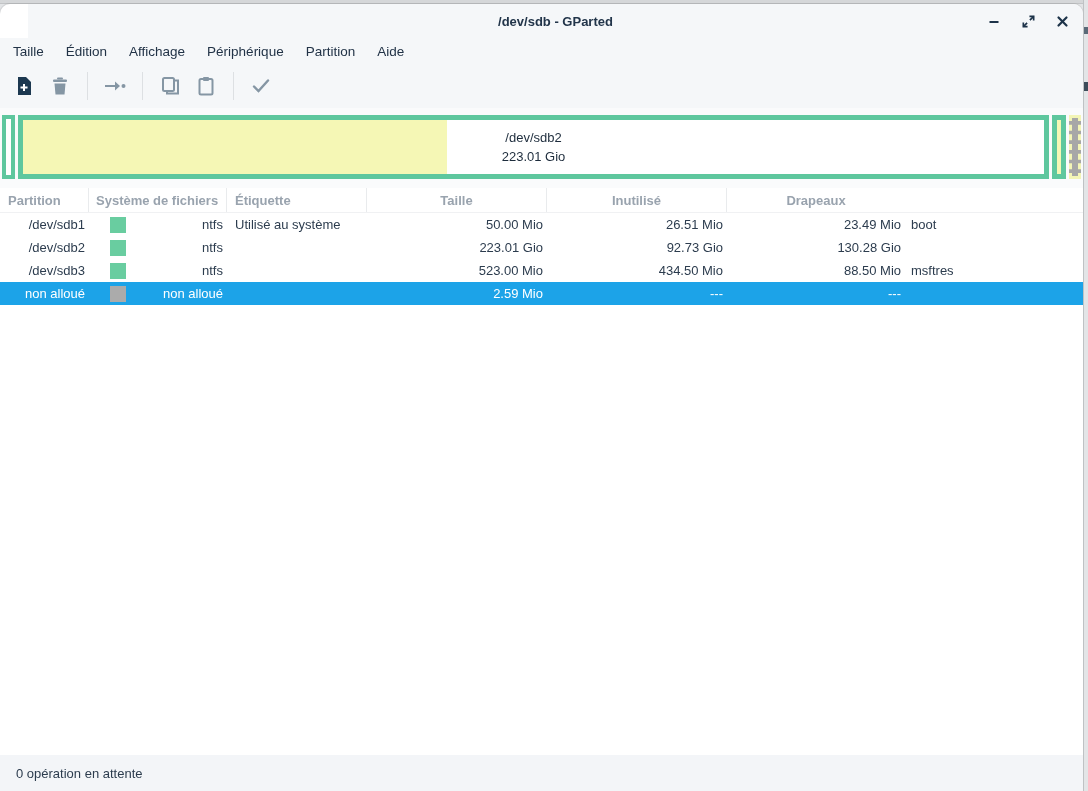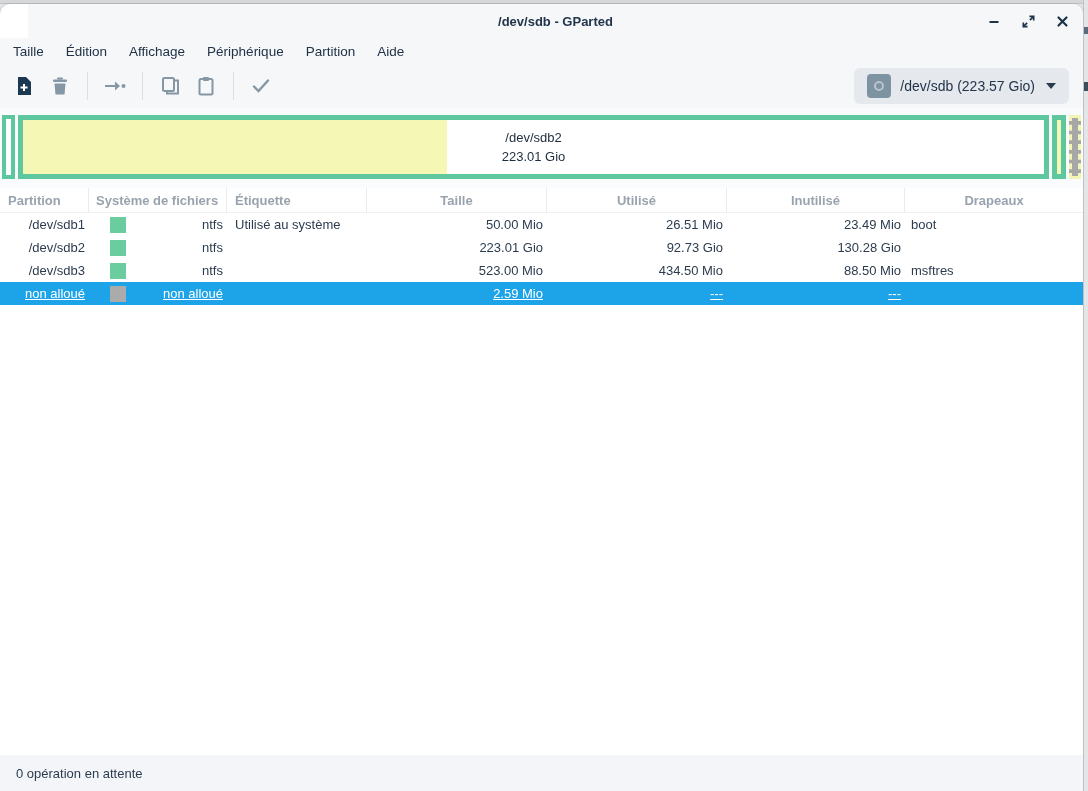--- a/index.html
+++ b/index.html
@@ -64,21 +64,21 @@
   .grid-header { height:25px; background:#ffffff; align-items:center;
                  font-size:13px; font-weight:bold; color:#99a3ae;
                  border-bottom:1px solid #f0f1f3; }
   .hcell { height:100%; display:flex; align-items:center; border-right:1px solid #e9ebed; }
   .h-left { justify-content:flex-start; padding-left:8px; }
   .h-left2 { justify-content:flex-start; padding-left:7px;text-align:right; }
   .h-center { justify-content:center; }
   .hcell:last-child { border-right:none; }
 
   .grid-row { height:23px; align-items:center; font-size:13px; color:#2c3c4e; background:#ffffff; }
-  .row-selected { background:#1ca3e8; color:#ffffff;text-decoration:underline; }
+  .row-selected { background:#1ca3e8; color:#ffffff; }
   .cell { overflow:hidden; white-space:nowrap; }
   .c-partition { text-align:right; padding-right:4px; }
   .c-fs { display:flex; align-items:center; height:100%; }
   .fs-swatch { width:16px; height:16px; margin-left:21px; flex:0 0 auto; }
   .fs-name { margin-left:auto; padding-right:4px; }
   .c-label { padding-left:8px; }
   .c-num { text-align:right; padding-right:4px; }
   .c-flags { padding-left:6px; }
 
   .table-filler { flex:1 1 auto; background:#ffffff; }
@@ -173,27 +173,20 @@
         <rect x="6" y="1" width="6" height="4" rx="1" fill="#8596a4"></rect>
       </svg>
     </div>
     <div class="tool-sep"></div>
     <div class="tool-btn">
       <svg width="18" height="16" viewBox="0 0 18 16">
         <path d="M2 8.5 L6.5 13 L16 2.5" fill="none" stroke="#8596a4" stroke-width="2.4" stroke-linecap="round"></path>
       </svg>
     </div>
 
-    <div class="device-selector">
-      <span class="disk-icon">
-          <span class="ring"></span>
-        </span>
-      <span>/dev/sdb (223.57 Gio)</span>
-      <span class="dd-arrow"></span>
-    </div>
   </div>
 
   <div class="visual-area">
     <div class="disk-bar">
       <div class="seg seg-sdb1"></div>
       <div class="seg seg-sdb2">
         <div class="used-fill" style="width: 41.5%;"></div>
         <div class="seg-label">
           <span>/dev/sdb2</span>
           <span>223.01 Gio</span>
@@ -202,21 +195,20 @@
       <div class="seg seg-sdb3"></div>
       <div class="seg seg-unalloc"></div>
     </div>
   </div>
 
   <div class="grid-header">
     <div class="hcell h-left">Partition</div>
     <div class="hcell h-left2">Système de fichiers</div>
     <div class="hcell h-left">Étiquette</div>
     <div class="hcell h-center">Taille</div>
-    <div class="hcell h-center">Utilisé</div>
     <div class="hcell h-center">Inutilisé</div>
     <div class="hcell h-center">Drapeaux</div>
   </div>
 
   <div id="table-body">
       <div class="grid-row">
         <div class="cell c-partition">/dev/sdb1</div>
         <div class="cell c-fs">
           <span class="fs-swatch" style="background: rgb(105, 205, 160);"></span>
           <span class="fs-name">ntfs</span>

